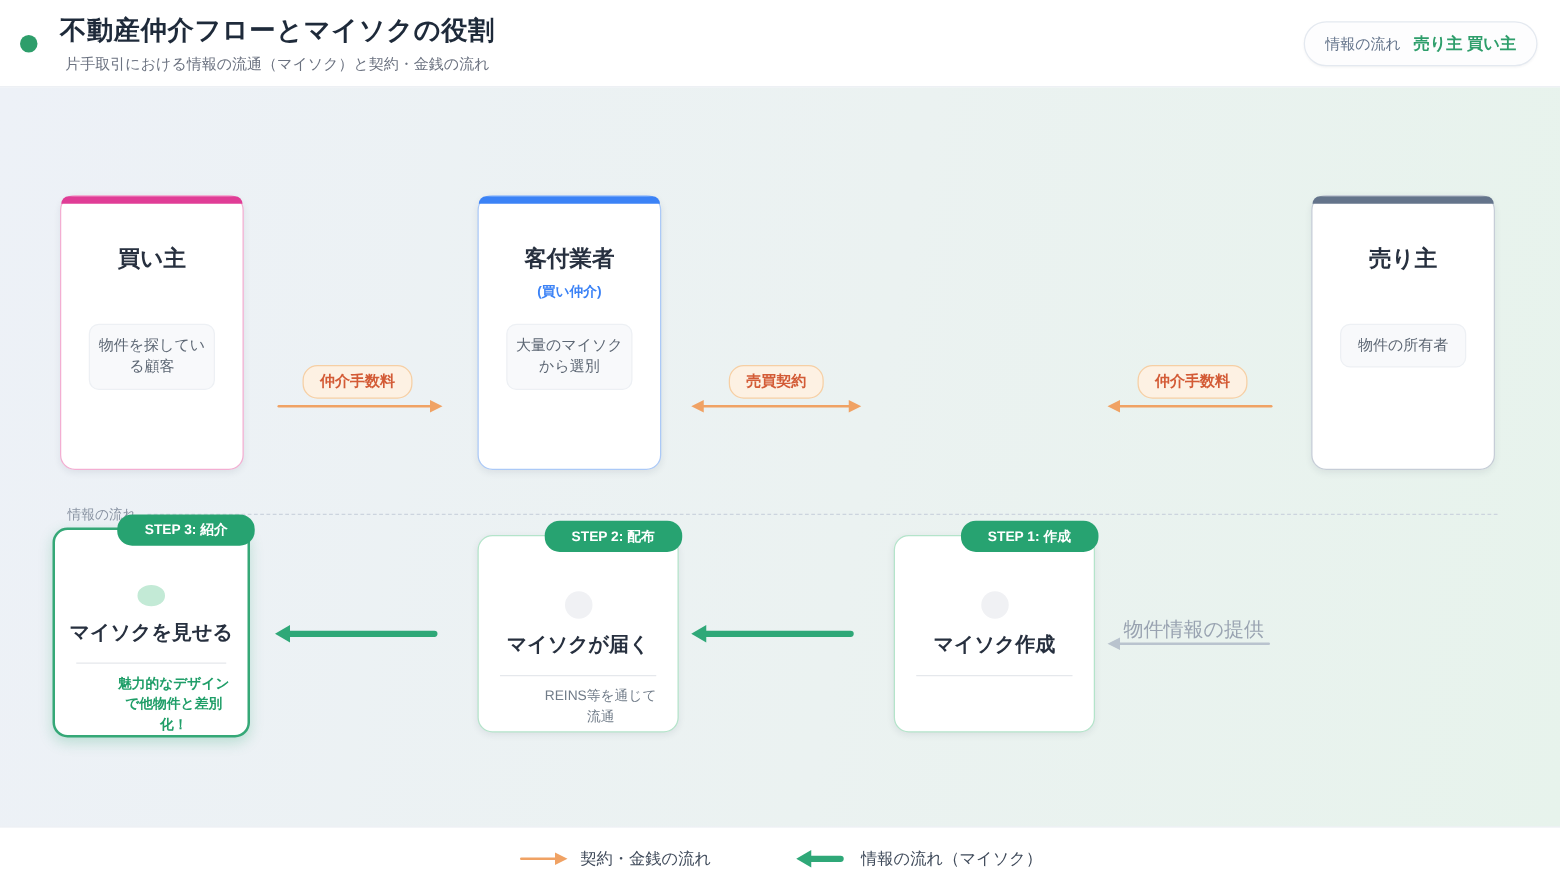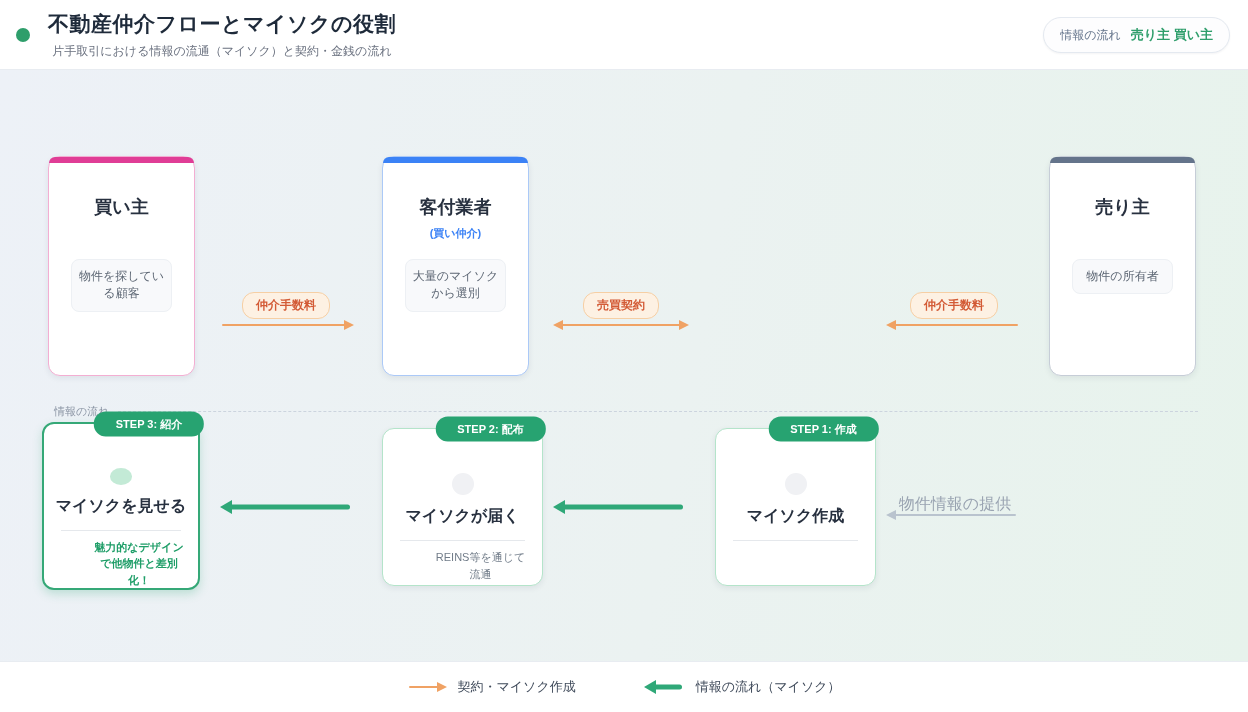--- a/index.html
+++ b/index.html
@@ -247,21 +247,21 @@
   </div>
 
 </div>
 
 <div class="footer">
   <div class="legend-item">
     <div class="legend-arrow flow-arrow">
       <div class="line"></div>
       <div class="head-right"></div>
     </div>
-    <span class="legend-label">契約・マイソク作成</span>
+    <span class="legend-label">契約・金銭の流れ</span>
   </div>
   <div class="legend-item">
     <div class="legend-arrow flow-arrow green">
       <div class="line"></div>
       <div class="head-left"></div>
     </div>
     <span class="legend-label">情報の流れ（マイソク）</span>
   </div>
 </div>
 

